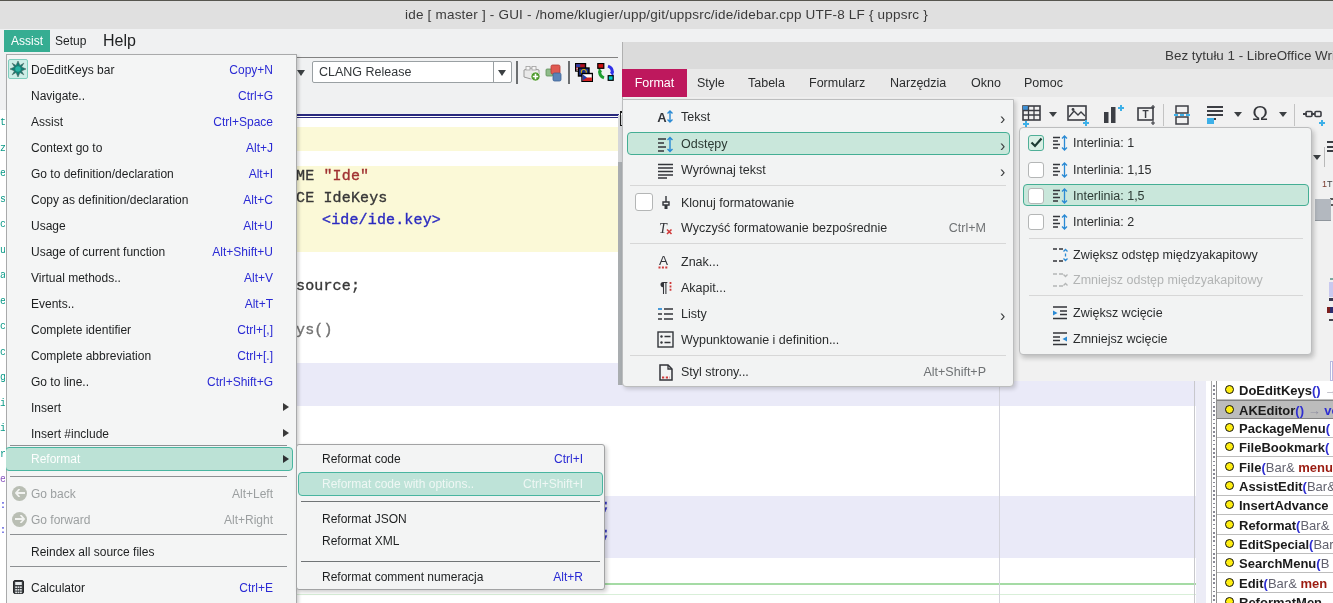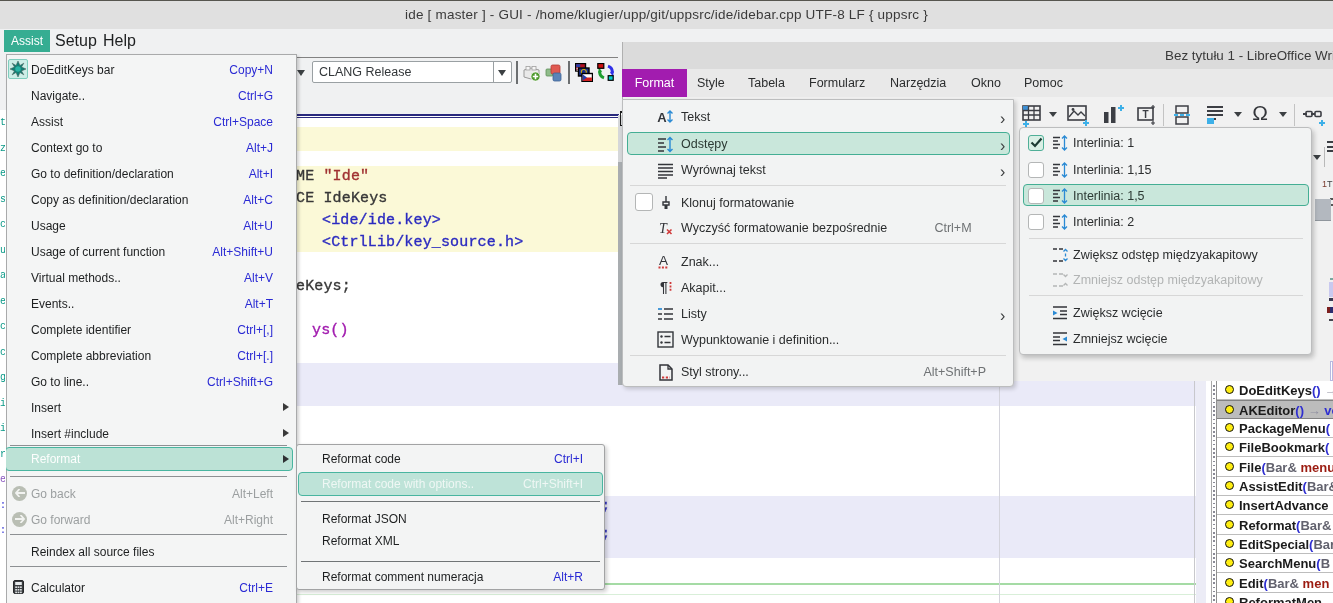--- a/index.html
+++ b/index.html
@@ -12,34 +12,34 @@
 .losep{position:absolute;height:1px;background:#d7d7d7}
 .lomi{position:absolute;font-size:12.5px;color:#2b2d2e;white-space:nowrap}
 .arr{position:absolute;width:0;height:0;border-left:6px solid #3a3a3a;border-top:4px solid transparent;border-bottom:4px solid transparent}
 .chev{position:absolute;font-size:16px;color:#3f4142;line-height:17px}
 .cb{position:absolute;width:16px;height:16px;background:#fff;border:1px solid #b4b6b6;border-radius:3px}
 .row{position:absolute;left:0;width:117px;height:19px;border-bottom:1px solid #bdbdbd;font-size:13px;font-weight:bold;color:#1b1b1b;white-space:nowrap}
 .dot{position:absolute;left:8px;top:4px;width:9px;height:9px;border-radius:50%;background:#ffee11;border:1.3px solid #111}
 .rt{position:absolute;left:22px;top:2px}
 .b{color:#1b1b1b;font-weight:bold}
 .bl{color:#2f2fd0;font-weight:bold}
-.gy{color:#62626e;font-weight:bold}
+.gy{color:#62626e;font-weight:normal}
 .dr{color:#9b1b10;font-weight:bold}
 .ar{color:#8f8fa0;font-weight:normal}
 </style></head>
 <body>
 <div id="s">
 
 <div class="ab" style="left:0;top:0;width:1333px;height:1.5px;background:#57564f"></div>
 <div class="ab" style="left:0;top:1px;width:1333px;height:28px;background:#e0e0e0"></div>
 <div class="ab" style="left:0;top:0;width:1333px;height:29px;font-size:13.5px;color:#3a3a3a;text-align:center;line-height:30px;letter-spacing:0.2px">ide [ master ] - GUI - /home/klugier/upp/git/uppsrc/ide/idebar.cpp UTF-8 LF { uppsrc }</div>
 <div class="ab" style="left:0;top:29px;width:1333px;height:85px;background:#f0f1f2"></div>
 
 <div class="ab" style="left:4px;top:30px;width:46px;height:22px;background:#36ad92;color:#fff;font-size:12px;text-align:center;line-height:22px">Assist</div>
-<div class="ab" style="left:55px;top:30px;height:22px;font-size:16px;color:#1d1f20;line-height:22px">Setup</div>
+<div class="ab" style="left:55px;top:30px;height:22px;font-size:12px;color:#1d1f20;line-height:22px">Setup</div>
 <div class="ab" style="left:103px;top:30px;height:22px;font-size:16px;color:#1d1f20;line-height:22px">Help</div>
 
 <div class="ab" style="left:295px;top:56.5px;width:323px;height:1.5px;background:#828282"></div>
 
 <div class="ab" style="left:296.5px;top:69.5px;width:0;height:0;border-top:6px solid #3c4043;border-left:4.5px solid transparent;border-right:4.5px solid transparent"></div>
 
 <div class="ab" style="left:312px;top:61px;width:200px;height:22px;background:#fff;border:1px solid #9aa0a3;border-radius:2px"></div>
 <div class="ab" style="left:319px;top:61px;height:22px;line-height:22px;font-size:12.5px;color:#33373a">CLANG Release</div>
 <div class="ab" style="left:493px;top:62px;width:1px;height:20px;background:#9aa0a3"></div>
 <div class="ab" style="left:498px;top:69.5px;width:0;height:0;border-top:6px solid #3c4043;border-left:4.5px solid transparent;border-right:4.5px solid transparent"></div>
@@ -86,23 +86,22 @@
 
 <div class="ab" style="left:295px;top:114px;width:324px;height:1.8px;background:#2a2a7e"></div>
 <div class="ab" style="left:295px;top:116.8px;width:324px;height:1.2px;background:#2a2a7e"></div>
 
 <div class="ab" style="left:295px;top:127px;width:901px;height:24px;background:#fbf9d7"></div>
 <div class="ab" style="left:295px;top:166px;width:901px;height:86px;background:#fbf9d7"></div>
 
 <div class="ab mono" style="left:296px;top:166px;color:#383838">ME <span style="color:#a03232">"Ide"</span></div>
 <div class="ab mono" style="left:296px;top:188px;color:#383838">CE IdeKeys</div>
 <div class="ab mono" style="left:322px;top:210px;color:#2b2bc0">&lt;ide/ide.key&gt;</div>
-<div class="ab mono" style="left:322px;top:232px;color:#2b2bc0">&lt;CtrlLib/key_source.h&gt;</div>
-<div class="ab mono" style="left:296px;top:276px;color:#383838">eKeys;</div>
-<div class="ab mono" style="left:312px;top:320px;color:#a21caf">ys()</div>
+<div class="ab mono" style="left:296px;top:276px;color:#383838">source;</div>
+<div class="ab mono" style="left:296px;top:320px;color:#737373">ys()</div>
 
 <div class="ab" style="left:295px;top:363px;width:901px;height:43px;background:#eaeaf8"></div>
 <div class="ab" style="left:295px;top:496px;width:901px;height:62px;background:#eaeaf8"></div>
 
 <div class="ab mono" style="left:592px;top:496px;color:#3a3ac0">};</div>
 <div class="ab mono" style="left:592px;top:524px;color:#3a3ac0">:;</div>
 
 <div class="ab" style="left:295px;top:583px;width:901px;height:1.6px;background:#a5dba5"></div>
 <div class="ab" style="left:295px;top:594px;width:901px;height:1.2px;background:#d9efd9"></div>
 
@@ -164,21 +163,21 @@
         <span class="dot"></span>
         <span class="rt"><span class="b">ReformatMen</span></span>
       </div>
 </div>
 
 <div class="ab" style="left:621.5px;top:42px;width:711.5px;height:338.5px;background:#f1f1f1;border-left:1px solid #b0b0b0"></div>
 <div class="ab" style="left:622.5px;top:42px;width:710.5px;height:27px;background:#dbdbdb"></div>
 <div class="ab" style="left:1165px;top:42px;height:27px;line-height:28px;font-size:13.4px;color:#3a3a3a;white-space:nowrap">Bez tytułu 1 - LibreOffice Writer</div>
 
 <div class="ab" style="left:622.5px;top:69px;width:710.5px;height:28px;background:#e9e9e9"></div>
-<div class="ab" style="left:622px;top:69px;width:65px;height:28px;background:#a21caf;color:#fff;font-size:12.5px;text-align:center;line-height:28px">Format</div>
+<div class="ab" style="left:622px;top:69px;width:65px;height:28px;background:#be185d;color:#fff;font-size:12.5px;text-align:center;line-height:28px">Format</div>
 <div class="lomi" style="left:697px;top:69px;line-height:28px">Style</div>
 <div class="lomi" style="left:748px;top:69px;line-height:28px">Tabela</div>
 <div class="lomi" style="left:809px;top:69px;line-height:28px">Formularz</div>
 <div class="lomi" style="left:890px;top:69px;line-height:28px">Narzędzia</div>
 <div class="lomi" style="left:971px;top:69px;line-height:28px">Okno</div>
 <div class="lomi" style="left:1024px;top:69px;line-height:28px">Pomoc</div>
 
 <svg class="ab" style="left:1021px;top:103px" width="24" height="24" viewBox="0 0 24 24">
 <rect x="2" y="3" width="17" height="14" fill="none" stroke="#3c3e44" stroke-width="1.6"></rect>
 <rect x="2" y="3" width="5.5" height="4.5" fill="#3d8fd4"></rect>
@@ -364,21 +363,21 @@
 <svg class="ab" style="left:658px;top:194.5px" width="16" height="16" viewBox="0 0 16 16">
 <path d="M8 1 v6 M5 7 h6 v3 h-6 Z" stroke="#33353a" stroke-width="1.4" fill="none"></path>
 <path d="M6.5 10 v4 h3 v-4" fill="#33353a"></path>
 </svg>
 <div class="lomi" style="left:681px;top:195.5px">Klonuj formatowanie</div>
 <svg class="ab" style="left:656px;top:220px" width="19" height="17" viewBox="0 0 19 17">
 <text x="7" y="12.5" font-size="14" font-family="Liberation Serif" font-style="italic" fill="#33353a" text-anchor="middle">T</text>
 <path d="M11 9.5 l4.5 4.5 M15.5 9.5 L11 14" stroke="#d03a3a" stroke-width="1.6"></path>
 </svg>
 <div class="lomi" style="left:681px;top:221px">Wyczyść formatowanie bezpośrednie</div>
-<div class="ab" style="left:920px;top:221px;width:66px;font-size:12.5px;color:#6f7274;text-align:center">Ctrl+M</div>
+<div class="ab" style="left:920px;top:221px;width:66px;font-size:12.5px;color:#6f7274;text-align:right">Ctrl+M</div>
 <div class="losep" style="left:630px;top:243px;width:376px"></div>
 <svg class="ab" style="left:657px;top:253px" width="17" height="17" viewBox="0 0 17 17">
 <text x="6.5" y="12" font-size="13.5" font-family="Liberation Sans" fill="#33353a" text-anchor="middle">A</text>
 <path d="M1.5 14.5 h10" stroke="#d03a3a" stroke-width="1.8" stroke-dasharray="2 1.4"></path>
 </svg>
 <div class="lomi" style="left:681px;top:254.5px">Znak...</div>
 <svg class="ab" style="left:658px;top:279px" width="17" height="17" viewBox="0 0 17 17">
 <text x="6" y="13" font-size="14" font-family="Liberation Sans" fill="#33353a" text-anchor="middle" font-weight="bold">¶</text>
 <path d="M12.5 3 v10" stroke="#d03a3a" stroke-width="1.8" stroke-dasharray="2 1.4"></path>
 </svg>

